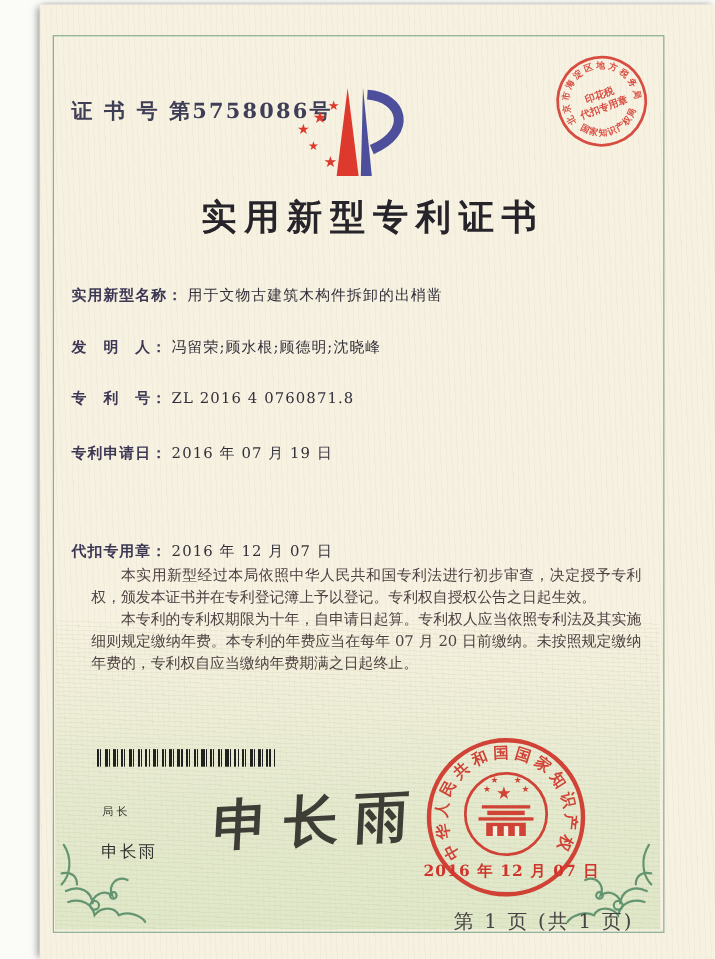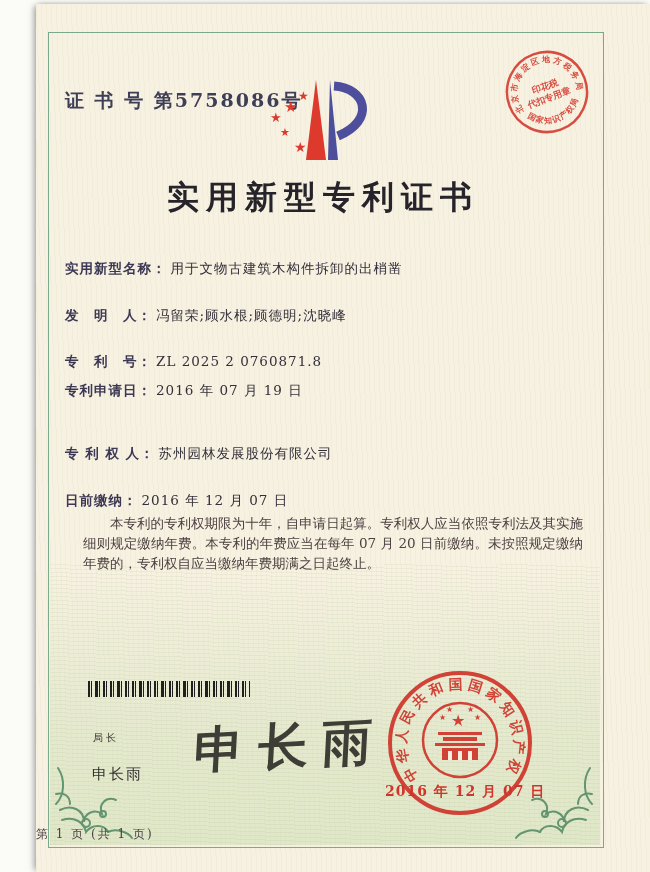--- a/index.html
+++ b/index.html
@@ -31,27 +31,27 @@
     border:1px solid #35705​2;
     border-color:#356f52;
     border-bottom-width:3px;
   }
   .cert-no{
     position:absolute;left:29px;top:84px;
     font-size:19px;letter-spacing:2px;color:#3f3e57;font-weight:600;
   }
   .logo{position:absolute;left:232px;top:70px;width:110px;height:94px;}
   .title{
-    position:absolute;left:0;top:172px;width:574px;text-align:center;
+    position:absolute;left:16px;top:172px;width:574px;text-align:center;
     font-size:32px;font-weight:700;letter-spacing:7px;color:#26242a;
   }
   .field{position:absolute;left:29px;font-size:13.5px;letter-spacing:1px;white-space:nowrap;}
   .field .lbl{color:#3c3754;font-weight:600;margin-right:4px;}
   .field .val{color:#332f3a;}
-  .f0{top:256px}.f1{top:303px}.f2{top:349px}.f3{top:378px}.f4{top:441px}.f5{top:488px}
+  .f0{top:256px}.f1{top:303px}.f2{top:349px}.f3{top:399px}.f4{top:441px}.f5{top:488px}
   .body-text{
     position:absolute;left:47px;top:509px;width:500px;
     font-size:13.5px;line-height:20px;color:#4e4142;text-align:justify;
   }
   .body-text p{margin:0;text-indent:2em;}
   .barcode{
     position:absolute;left:52px;top:677px;width:162px;height:16px;
     background:repeating-linear-gradient(90deg,
       #20201e 0 2px, rgba(0,0,0,0) 2px 3px,
       #20201e 3px 4px, rgba(0,0,0,0) 4px 7px,
@@ -66,22 +66,22 @@
     position:absolute;left:158px;top:708px;width:230px;
     font-size:50px;color:#31302a;letter-spacing:14px;white-space:nowrap;
     transform:rotate(-3deg) skewX(-6deg);font-weight:600;opacity:.92;
   }
   .seal{position:absolute;left:349px;top:664px;width:150px;height:150px;opacity:.92;}
   .seal-date{
     position:absolute;left:349px;top:779px;width:150px;text-align:center;
     font-size:14px;color:#cf352a;letter-spacing:1px;font-weight:600;white-space:nowrap;
   }
   .footer{
-    position:absolute;left:0;top:822px;width:540px;text-align:left;
-    font-size:12px;color:#474243;letter-spacing:2px;
+    position:absolute;left:0;top:822px;width:540px;text-align:right;
+    font-size:18px;color:#474243;letter-spacing:2px;
   }
   .tax-stamp{
     position:absolute;left:456px;top:33px;width:110px;height:110px;
     transform:rotate(-20deg);opacity:.88;
   }
   .orn{position:absolute;width:92px;height:92px;}
   .orn-left{left:14px;top:748px;}
   .orn-right{left:470px;top:748px;transform:scaleX(-1);}
 </style>
 </head>
@@ -112,33 +112,31 @@
 
   <div class="title">实用新型专利证书</div>
 
   <div class="field f0">
     <span class="lbl">实用新型名称：</span><span class="val">用于文物古建筑木构件拆卸的出梢凿</span>
   </div>
   <div class="field f1">
     <span class="lbl">发　明　人：</span><span class="val">冯留荣;顾水根;顾德明;沈晓峰</span>
   </div>
   <div class="field f2">
-    <span class="lbl">专　利　号：</span><span class="val">ZL 2025 2 0760871.8</span>
+    <span class="lbl">专　利　号：</span><span class="val">ZL 2016 4 0760871.8</span>
   </div>
   <div class="field f3">
     <span class="lbl">专利申请日：</span><span class="val">2016 年 07 月 19 日</span>
   </div>
-  <div class="field f4">
-    <span class="lbl">专 利 权 人：</span><span class="val">苏州园林发展股份有限公司</span>
-  </div>
   <div class="field f5">
-    <span class="lbl">日前缴纳：</span><span class="val">2016 年 12 月 07 日</span>
+    <span class="lbl">代扣专用章：</span><span class="val">2016 年 12 月 07 日</span>
   </div>
 
   <div class="body-text">
+    <p>本实用新型经过本局依照中华人民共和国专利法进行初步审查，决定授予专利权，颁发本证书并在专利登记簿上予以登记。专利权自授权公告之日起生效。</p>
     <p>本专利的专利权期限为十年，自申请日起算。专利权人应当依照专利法及其实施细则规定缴纳年费。本专利的年费应当在每年 07 月 20 日前缴纳。未按照规定缴纳年费的，专利权自应当缴纳年费期满之日起终止。</p>
   </div>
 
   <div class="barcode"></div>
 
   <div class="signer-title">局长</div>
   <div class="signer-name">申长雨</div>
   <div class="autograph">申长雨</div>
 
   <svg class="seal" viewBox="0 0 150 150">

